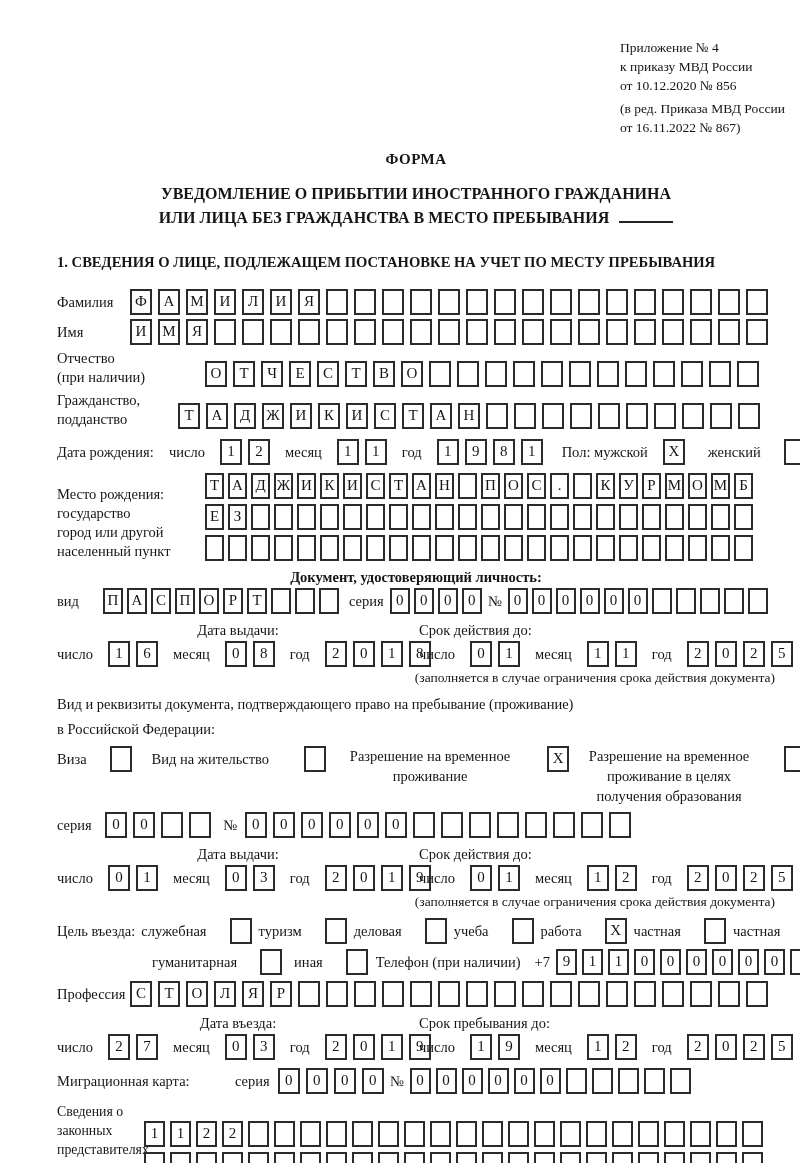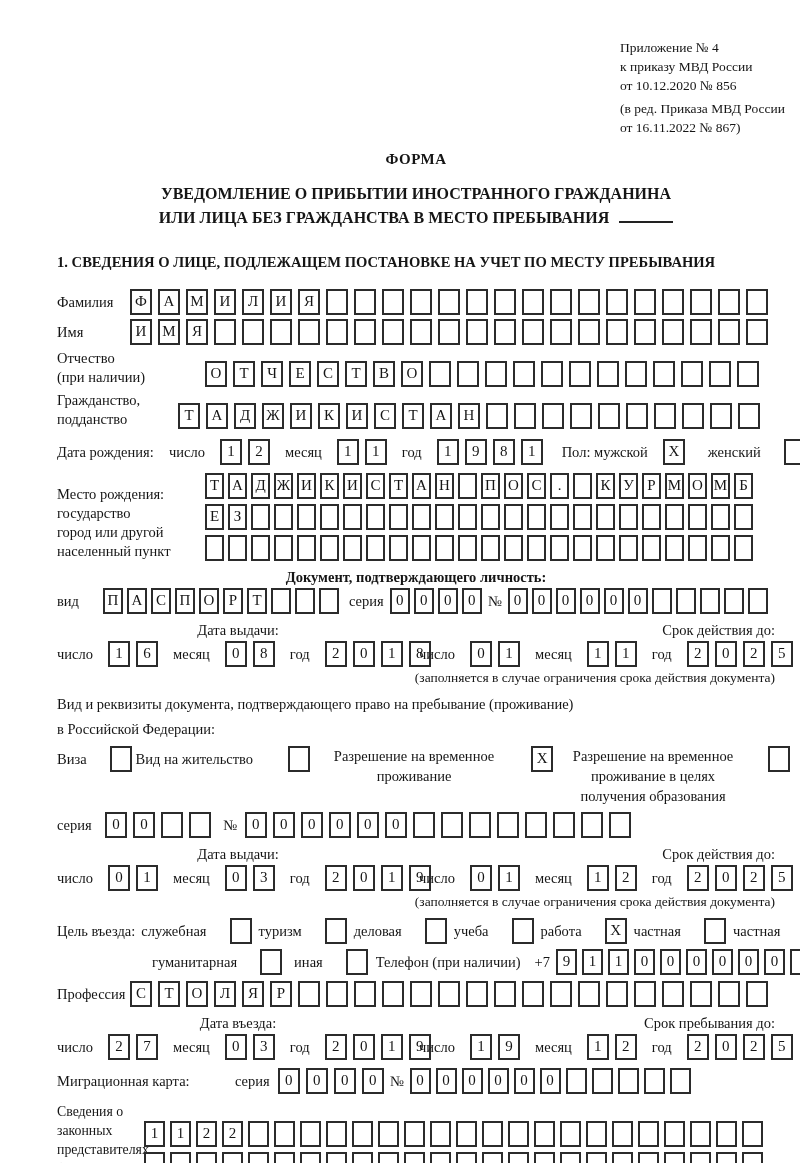--- a/index.html
+++ b/index.html
@@ -20,21 +20,21 @@
   .cells{display:inline-flex;gap:6px;flex:none}
   .cell{width:22px;height:26px;border:2px solid #2b2b2b;text-align:center;
         font-size:15px;line-height:21px;flex:none;background:#fff}
   .cells.narrow{gap:4px}.cells.narrow .cell{width:19px}
   .cells.md{gap:5px}.cells.md .cell{width:21px}
   .cells.sm{gap:4px}.cells.sm .cell{width:20px}
   .colrows{display:flex;flex-direction:column;gap:5px}
   .center-bold{text-align:center;font-weight:bold;font-size:14.5px;margin-top:8px}
   .dual-head{display:flex;margin-top:8px;font-size:14.5px}
   .dh-left{width:362px;text-align:center}
-  .dh-right{flex:1;text-align:right}
+  .dh-right{flex:1;text-align:left}
   .date-row{display:flex;margin-top:2px}
   .dg{display:inline-flex;gap:15px;align-items:center}
   .dg-left{width:362px}
   .note{text-align:right;font-size:13.5px;margin-top:3px}
   .plain{font-size:14.5px;line-height:21px;margin-top:8px}
   .chk-row{display:flex;align-items:flex-start;margin-top:6px;font-size:14.5px}
   .ml{text-align:center;line-height:20px;flex:none}
   .pair{display:inline-flex;gap:23px;align-items:flex-start;flex:none}
 </style>
 </head>
@@ -289,21 +289,21 @@
           <span class="cell"></span>
           <span class="cell"></span>
           <span class="cell"></span>
           <span class="cell"></span>
           <span class="cell"></span>
           <span class="cell"></span>
         </span>
     </span>
   </div>
 
-  <div class="center-bold">Документ, подтверждающего личность:</div>
+  <div class="center-bold">Документ, удостоверяющий личность:</div>
 
   <div class="row" style="margin-top:2px">
     <span class="lbl" style="width:46px">вид</span>
     <span class="cells sm">
         <span class="cell">П</span>
         <span class="cell">А</span>
         <span class="cell">С</span>
         <span class="cell">П</span>
         <span class="cell">О</span>
         <span class="cell">Р</span>
@@ -384,21 +384,21 @@
   <div class="plain">Вид и реквизиты документа, подтверждающего право на пребывание (проживание)</div>
   <div class="plain" style="margin-top:4px">в Российской Федерации:</div>
 
   <div class="chk-row">
     <span class="pair">
       <span class="lbl">Виза</span>
       <span class="cells">
           <span class="cell"></span>
         </span>
     </span>
-    <span class="pair" style="margin-left:4px">
+    <span class="pair" style="margin-left:20px">
       <span class="lbl">Вид на жительство</span>
       <span class="cells" style="margin-left:12px">
           <span class="cell"></span>
         </span>
     </span>
     <span class="pair" style="margin-left:18px">
       <span class="ml" style="width:172px">
         <div>Разрешение на временное</div>
         <div>проживание</div>
       </span>

